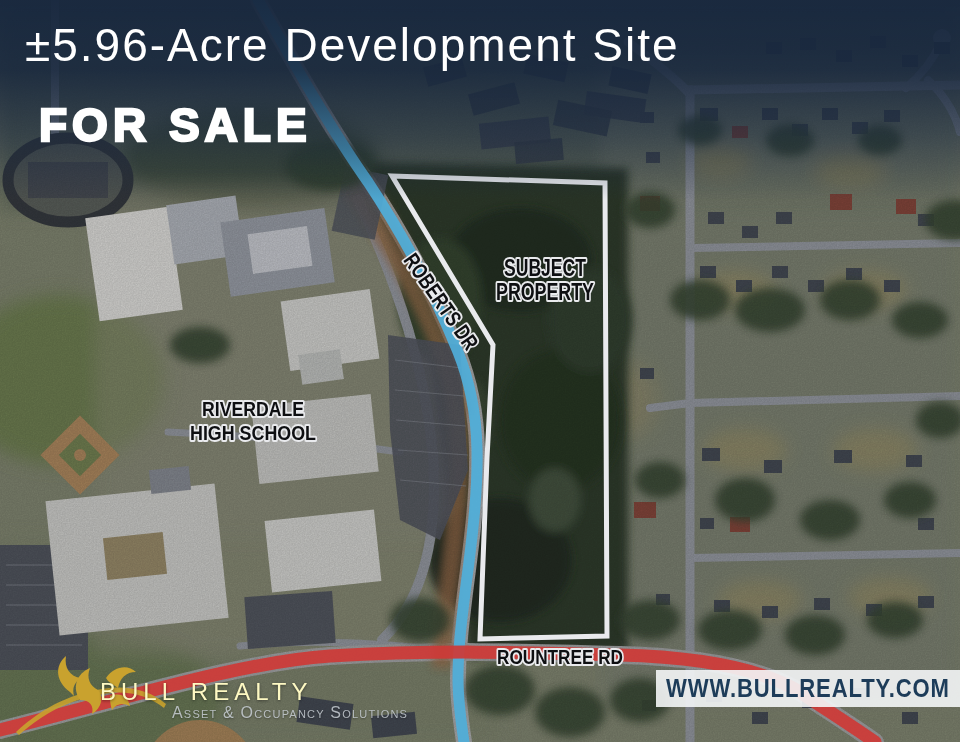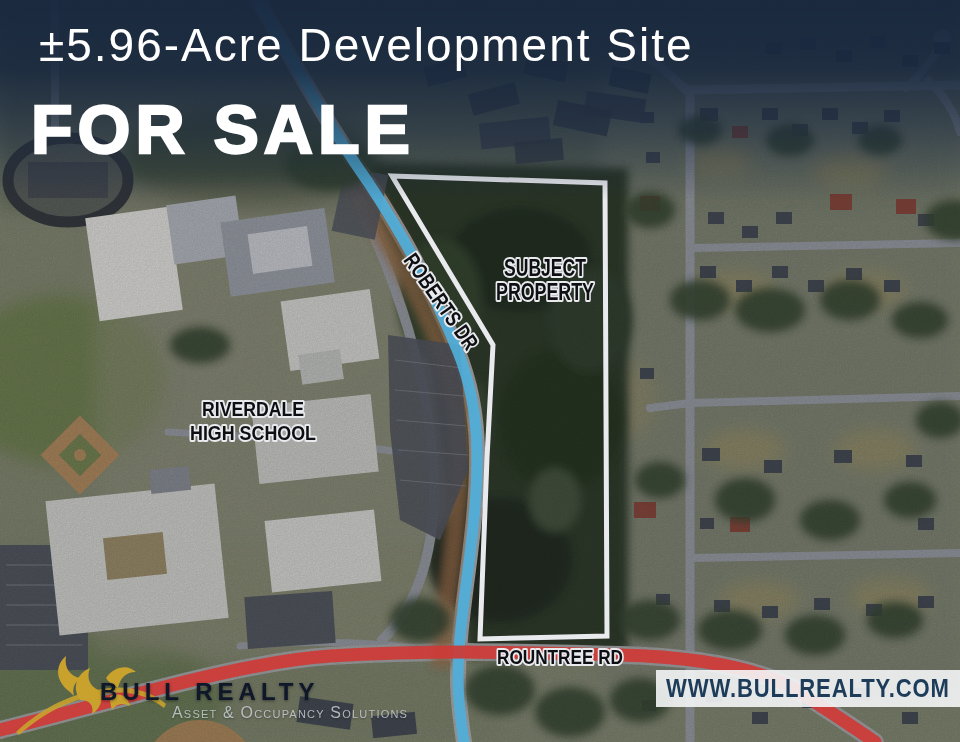--- a/index.html
+++ b/index.html
@@ -7,31 +7,31 @@
          font-family:"Liberation Sans",sans-serif;background:#7c8068;}
   .stage svg.map{position:absolute;left:0;top:0;}
   .tint{position:absolute;left:0;top:0;width:960px;height:742px;
         background:rgba(35,52,80,0.10);pointer-events:none;}
   .header-overlay{position:absolute;left:0;top:0;width:960px;height:200px;
         background:linear-gradient(180deg,
           rgba(23,39,62,0.96) 0%,
           rgba(23,39,62,0.88) 35%,
           rgba(25,42,66,0.50) 68%,
           rgba(25,42,66,0) 100%);}
-  .title1{position:absolute;left:39px;top:18px;margin:0;
+  .title1{position:absolute;left:25px;top:18px;margin:0;
         color:#ffffff;font-weight:300;font-size:46px;letter-spacing:2px;
         font-family:"Liberation Sans",sans-serif;white-space:nowrap;}
-  .title2{position:absolute;left:23px;top:82px;margin:8px;
-        color:#ffffff;font-weight:800;font-size:68px;letter-spacing:5px;
+  .title2{position:absolute;left:23px;top:82px;margin:16px;
+        color:#ffffff;font-weight:800;font-size:46px;letter-spacing:5px;
         -webkit-text-stroke:2.4px #ffffff;white-space:nowrap;}
   .map-lbl{font-family:"Liberation Sans",sans-serif;font-weight:700;
         fill:#0c0c0c;stroke:#ffffff;stroke-width:4;paint-order:stroke;
         stroke-linejoin:round;text-anchor:middle;}
-  .brand{position:absolute;left:100px;top:678px;color:#0f172a;
-        font-size:24px;font-weight:700;letter-spacing:5px;white-space:nowrap;
+  .brand{position:absolute;left:100px;top:678px;color:#fef9c3;
+        font-size:24px;font-weight:400;letter-spacing:5px;white-space:nowrap;
         text-shadow:0 1px 3px rgba(0,0,0,0.45);}
   .tagline{position:absolute;left:172px;top:704px;color:#c6ccd2;opacity:0.85;
         font-size:16px;letter-spacing:1.2px;font-variant:small-caps;
         white-space:nowrap;text-shadow:0 1px 2px rgba(0,0,0,0.4);}
   .site-band{position:absolute;left:656px;top:670px;width:304px;height:37px;
         background:rgba(244,246,247,0.90);display:flex;align-items:center;
         justify-content:center;}
   .site-text{color:#1d3c59;font-weight:800;font-size:26px;letter-spacing:1px;
         white-space:nowrap;transform:scaleX(0.85);display:inline-block;}
   .bull-logo{position:absolute;left:12px;top:646px;}

